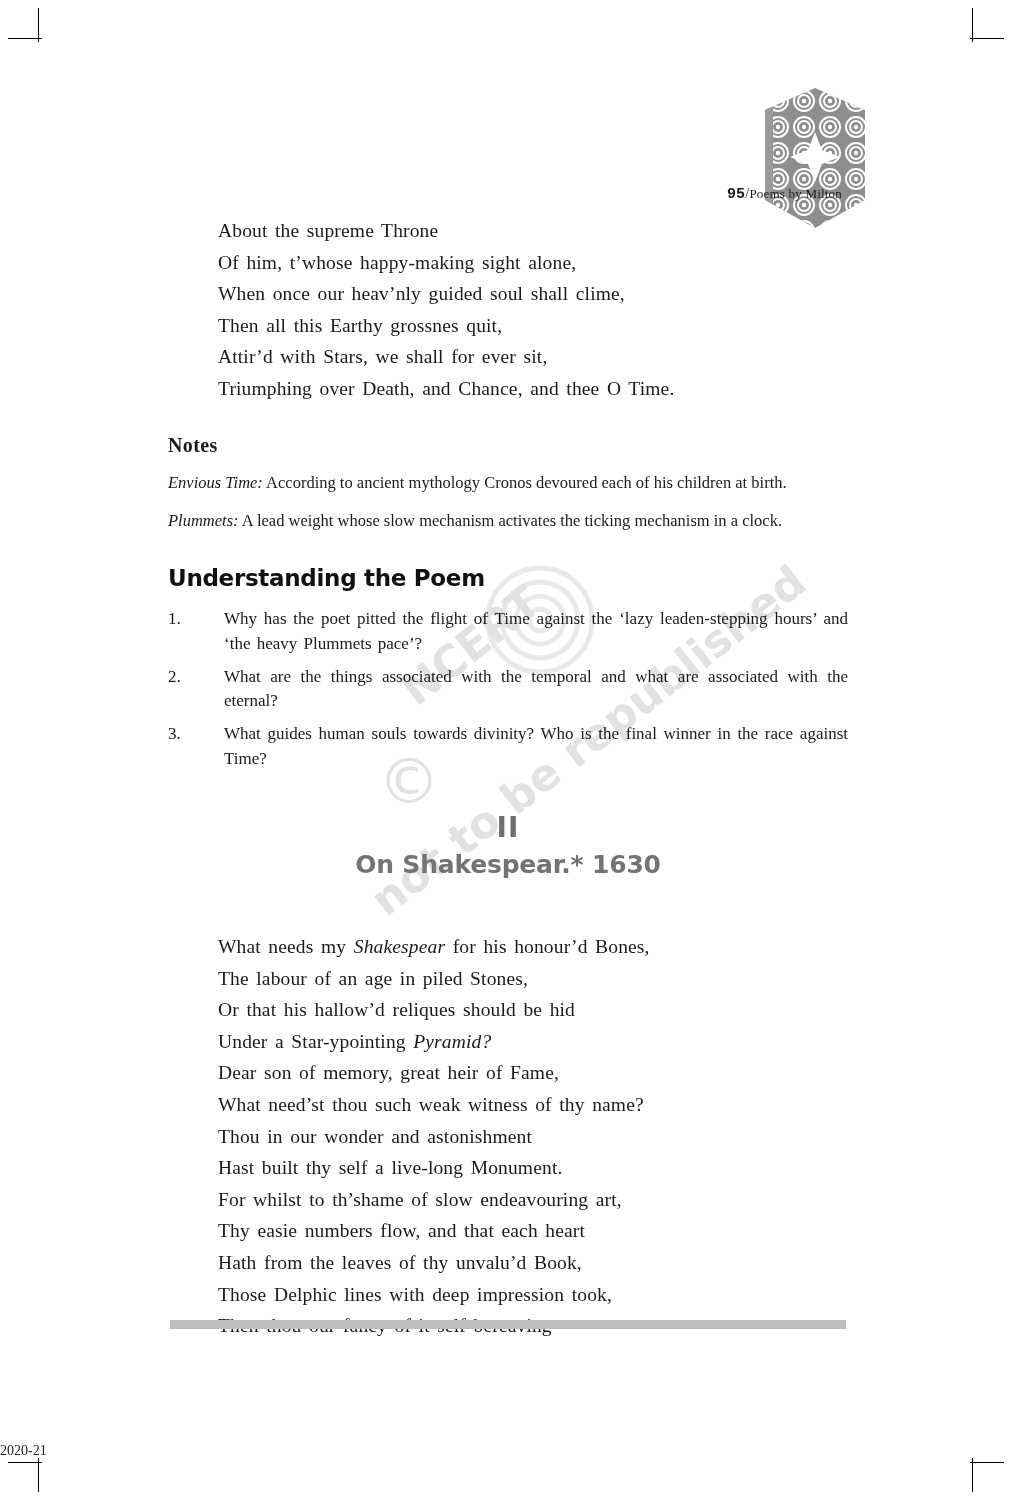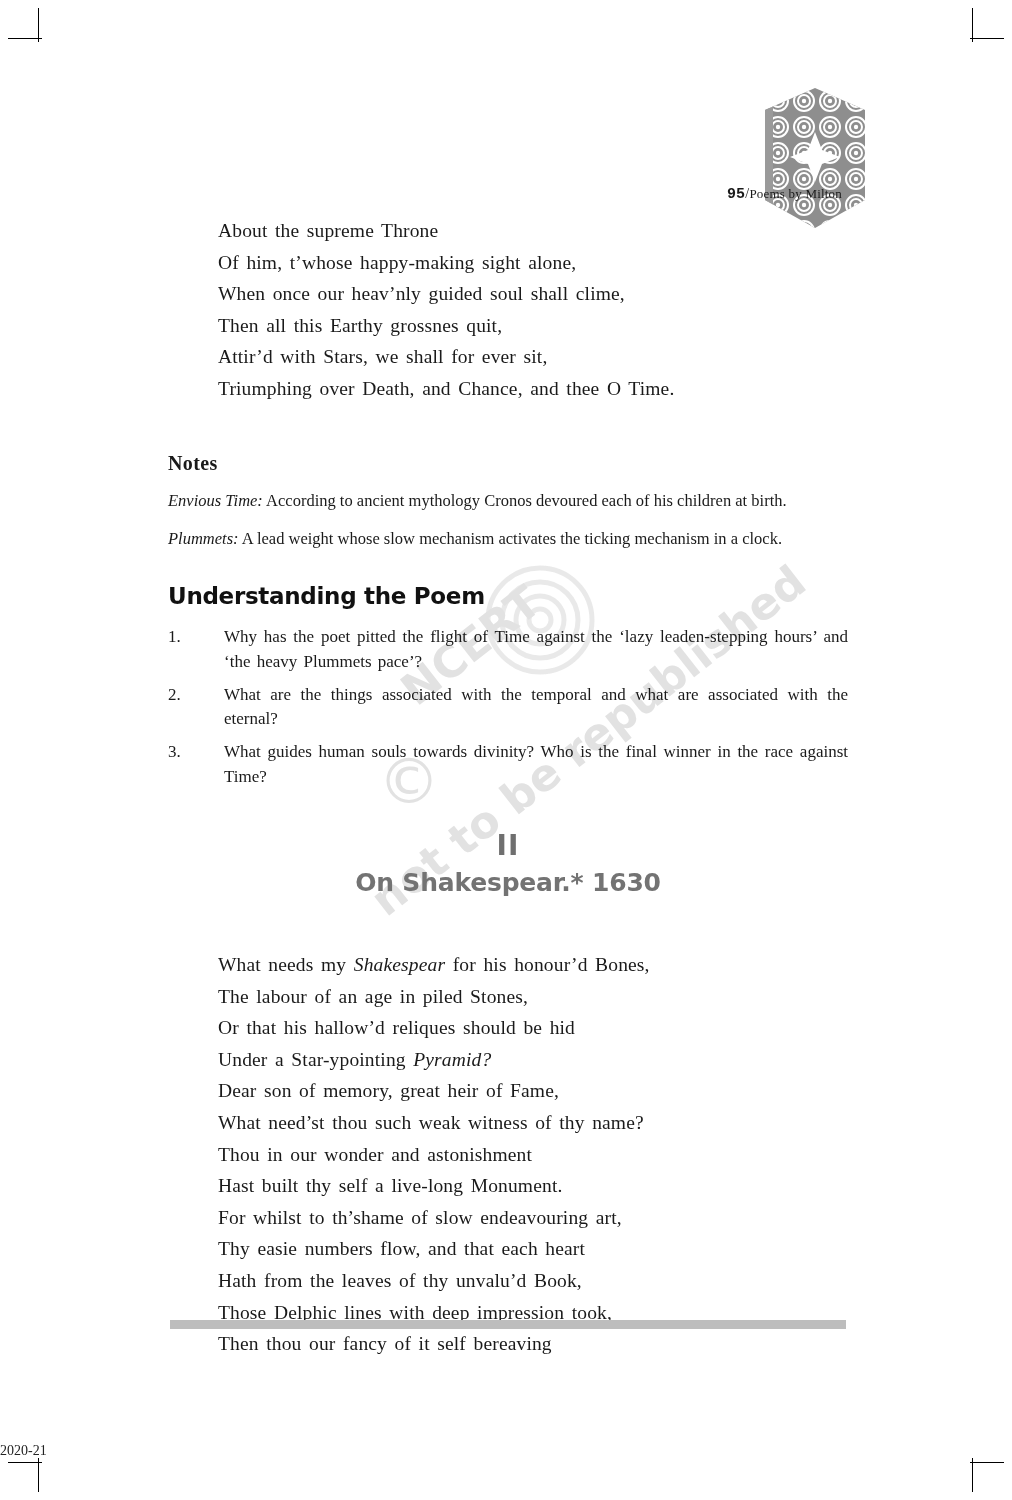--- a/index.html
+++ b/index.html
@@ -60,21 +60,21 @@
   .verse {
     margin-left: 50px;
     font-size: 19.5px;
     line-height: 1.62;
     letter-spacing: 0.15px;
     word-spacing: 2.5px;
   }
   .verse div { white-space: nowrap; }
 
   .notes-head {
-    margin-top: 48px;
+    margin-top: 30px;
     font-size: 17px;
     font-weight: bold;
     letter-spacing: 0.4px;
   }
   .notes-head .cap { font-size: 20px; }
 
   .note {
     margin-top: 14px;
     font-size: 16.5px;
     line-height: 1.45;

